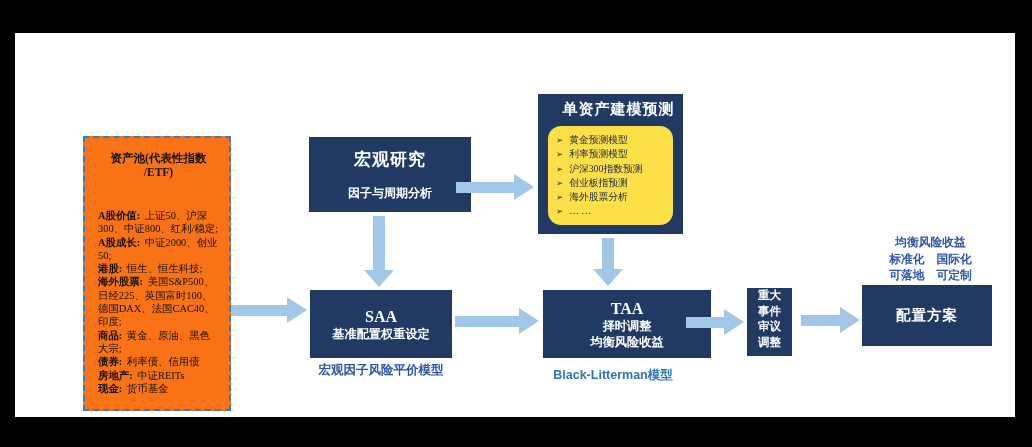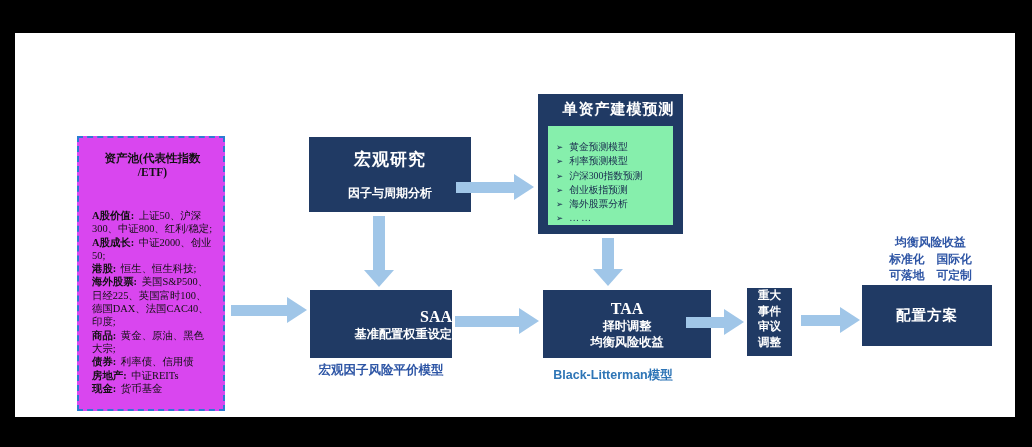--- a/index.html
+++ b/index.html
@@ -10,40 +10,40 @@
     --caption-blue-right:#2e75b6;
     --annotation-blue:#2e55a5;
   }
   *{margin:0;padding:0;box-sizing:border-box;}
   body{background:#000;font-family:"Liberation Serif","DejaVu Serif",serif;}
   .stage{position:relative;width:1032px;height:447px;background:#000;overflow:hidden;}
   .content{position:absolute;left:15px;top:33px;width:1000px;height:384px;background:#fff;}
   .abs{position:absolute;}
 
   
-  .asset-pool{left:62px;top:103px;width:148px;height:275px;border:2px dashed var(--dashed-border-blue);
-    background:#d946ef;padding:13px 10px 0 13px;color:#111;}
+  .asset-pool{left:68px;top:103px;width:148px;height:275px;border:2px dashed var(--dashed-border-blue);
+    background:#f97316;padding:13px 10px 0 13px;color:#111;}
   .asset-pool .ap-title{text-align:center;font-weight:bold;font-size:11.5px;line-height:14px;margin-bottom:30px;}
   .asset-pool .ap-body{font-size:10.4px;line-height:13.3px;}
   .asset-pool b{margin-right:2px;}
 
   
   .navy-box{background:var(--navy);color:#fff;text-align:center;}
   .macro-box{left:294px;top:104px;width:162px;height:75px;display:flex;flex-direction:column;justify-content:center;}
   .macro-box .big{font-size:17px;font-weight:bold;letter-spacing:1px;}
   .macro-box .small{font-size:12px;font-weight:bold;margin-top:14px;}
 
   .single-box{left:523px;top:61px;width:145px;height:140px;}
   .single-box .sb-title{font-size:15px;font-weight:bold;line-height:30px;letter-spacing:1px;padding-left:16px;}
-  .single-inner{position:absolute;left:10px;top:32px;right:10px;bottom:9px;background:#86efac;color:#17294d;
-    text-align:left;padding:14px 4px 0 8px;}
+  .single-inner{position:absolute;left:10px;top:32px;right:10px;bottom:9px;background:#fde047;color:#17294d;
+    text-align:left;padding:7px 4px 0 8px;border-radius:13px;}
   .single-inner .li{font-size:9.8px;line-height:14.3px;white-space:nowrap;}
   .single-inner .bullet{font-size:8.5px;margin-right:6px;}
 
-  .saa-box{left:295px;top:257px;width:142px;height:68px;display:flex;flex-direction:column;justify-content:center;align-items:flex-end;}
+  .saa-box{left:295px;top:257px;width:142px;height:68px;display:flex;flex-direction:column;justify-content:center;}
   .taa-box{left:528px;top:257px;width:168px;height:68px;display:flex;flex-direction:column;justify-content:center;}
   .stack-title{font-size:16px;font-weight:bold;line-height:19px;}
   .stack-line{font-size:12.2px;font-weight:bold;line-height:16px;}
 
   .caption{font-family:"Liberation Sans","DejaVu Sans",sans-serif;font-weight:bold;font-size:12.5px;text-align:center;}
   .saa-caption{left:285px;top:329px;width:162px;color:var(--caption-blue-left);}
   .taa-caption{left:518px;top:334px;width:160px;color:var(--caption-blue-right);}
 
   .major-box{left:732px;top:255px;width:45px;height:68px;display:flex;flex-direction:column;}
   .major-box div{font-size:11.5px;font-weight:bold;line-height:15.5px;}

